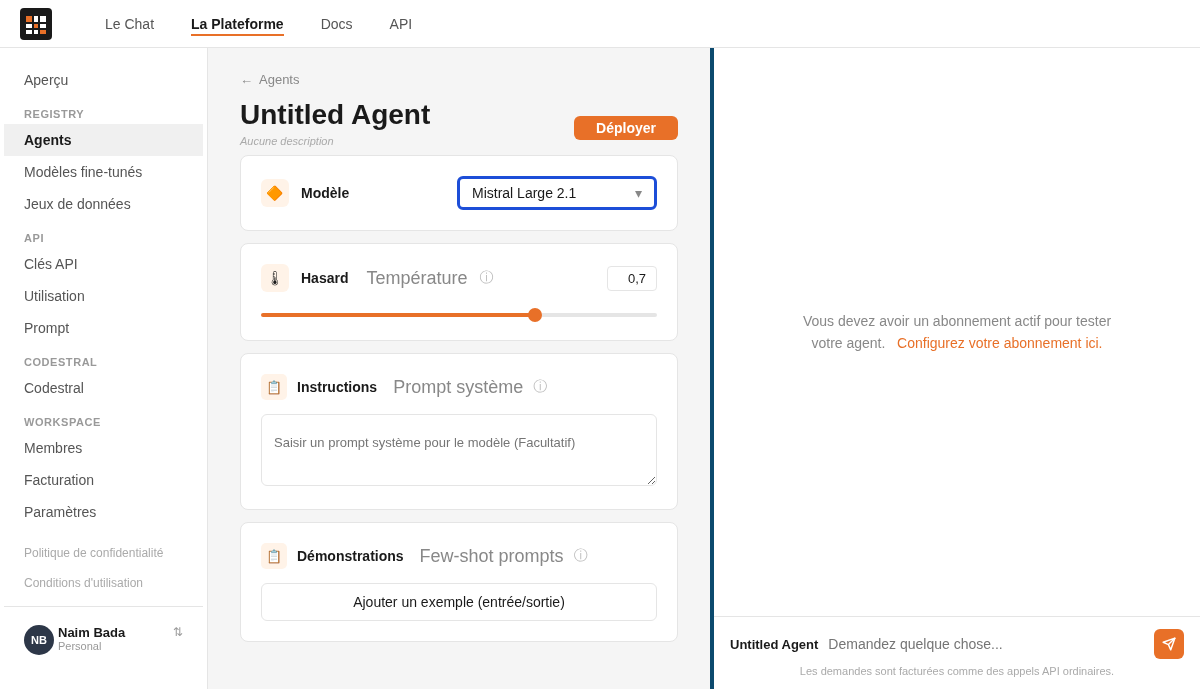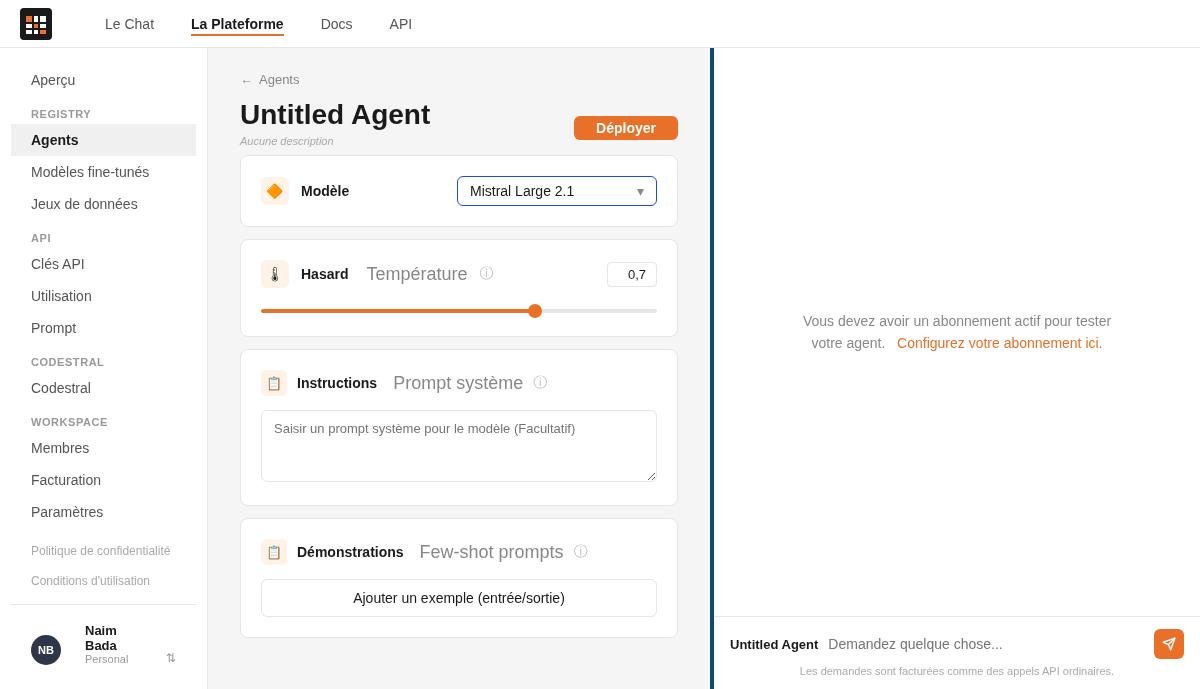--- a/index.html
+++ b/index.html
@@ -48,21 +48,21 @@
       overflow: hidden;
     }
 
     
     .sidebar {
       width: 208px;
       background: #fff;
       border-right: 1px solid #e5e5e5;
       display: flex;
       flex-direction: column;
-      padding: 16px 11px;
+      padding: 16px 4px;
       flex-shrink: 0;
       overflow-y: auto;
     }
     .sidebar-item {
       padding: 8px 20px;
       font-size: 14px;
       color: #555;
       cursor: pointer;
       border-radius: 0;
     }
@@ -83,22 +83,22 @@
       height: 1px;
       background: #e5e5e5;
       margin: 8px 0;
     }
     .sidebar-bottom {
       margin-top: auto;
       padding: 8px 0;
     }
     .sidebar-user {
       display: flex;
-      align-items: flex-end;
-      gap: 24px;
+      align-items: flex-start;
+      gap: 4px;
       padding: 10px 20px;
       cursor: pointer;
     }
     .avatar {
       width: 30px;
       height: 30px;
       border-radius: 50%;
       background: #2d3748;
       color: #fff;
       display: flex;
@@ -188,21 +188,21 @@
       color: #bbb;
       font-size: 14px;
       cursor: pointer;
     }
     .spacer { flex: 1; }
 
     
     .model-select {
       display: flex;
       align-items: center;
-      border: 1px solid #1d4ed8;
+      border: 3px solid #1d4ed8;
       border-radius: 6px;
       padding: 6px 12px;
       gap: 8px;
       background: #fff;
       cursor: pointer;
       font-size: 14px;
       color: #1a1a1a;
       min-width: 200px;
       justify-content: space-between;
     }
@@ -263,21 +263,21 @@
     }
     .section-title {
       font-size: 14px;
       font-weight: 700;
       color: #1a1a1a;
     }
     .system-prompt-textarea {
       width: 100%;
       border: 1px solid #e5e5e5;
       border-radius: 6px;
-      padding: 10px 12px;
+      padding: 20px 12px;
       font-size: 13px;
       color: #1a1a1a;
       resize: vertical;
       min-height: 72px;
       outline: none;
       font-family: inherit;
       color: #aaa;
     }
 
     

